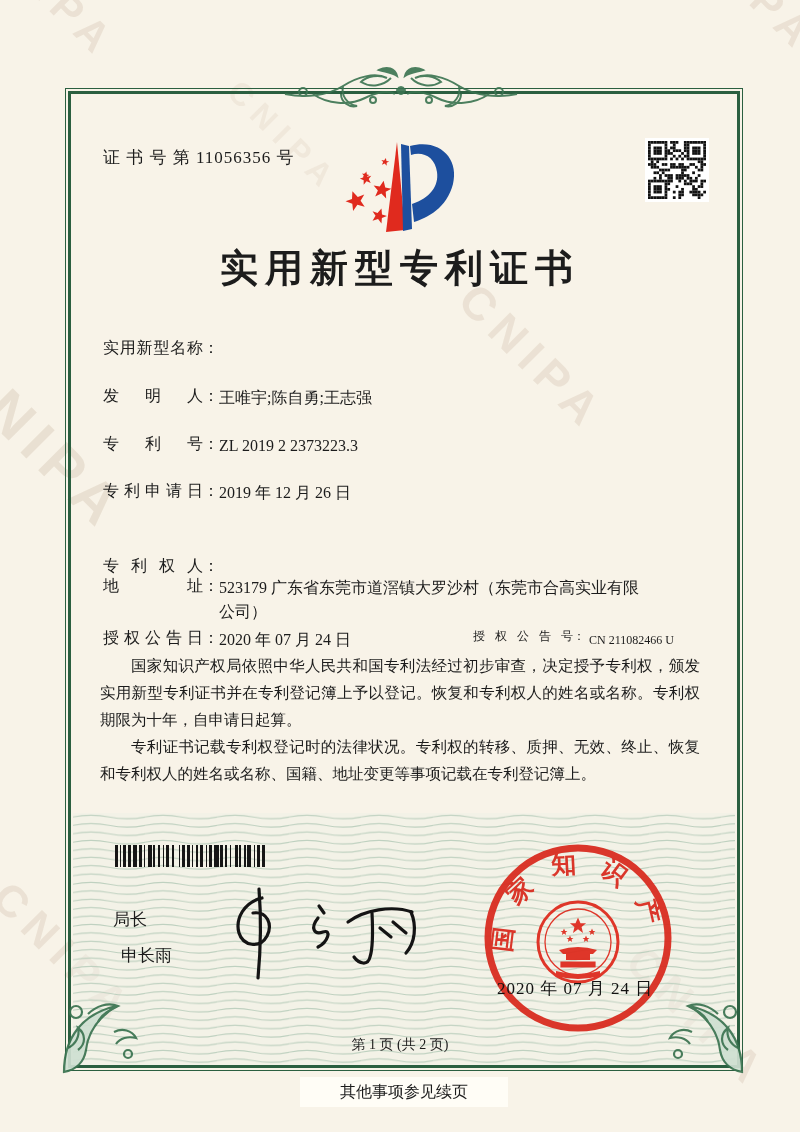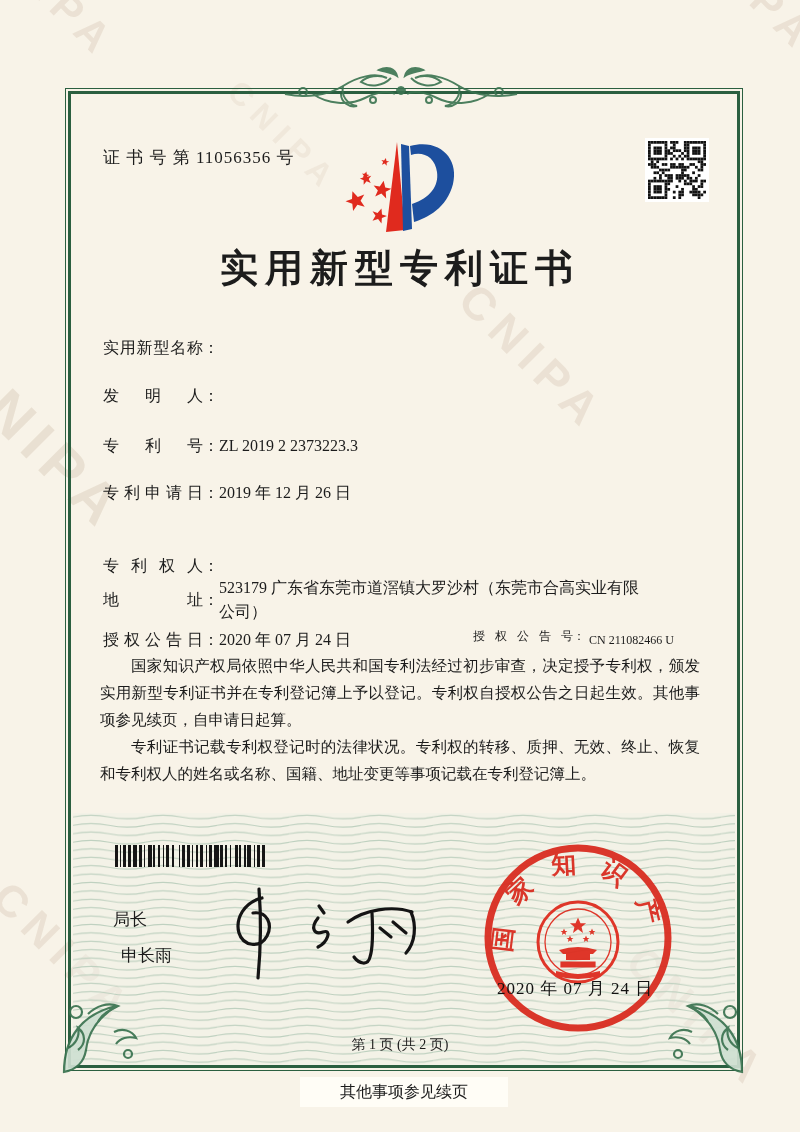--- a/index.html
+++ b/index.html
@@ -17,21 +17,21 @@
          border:1px solid #2b5f40;z-index:1;}
   .frame-inner{position:absolute;left:2px;top:2px;right:2px;bottom:2px;
                border:3px solid #2b5f40;}
 
   .content{position:absolute;inset:0;z-index:2;}
 
   .certno{position:absolute;left:103px;top:146px;font-size:17px;letter-spacing:1px;}
   .title{position:absolute;left:0;top:243px;width:800px;text-align:center;
          font-size:38px;font-weight:700;letter-spacing:7px;}
 
-  .frow{position:absolute;left:103px;font-size:16px;display:flex;align-items:center;}
+  .frow{position:absolute;left:103px;font-size:16px;display:flex;align-items:flex-start;}
   .flabel{display:inline-block;width:100px;text-align:justify;text-align-last:justify;}
   .fcolon{display:inline-block;width:16px;}
   .fvalue{display:inline-block;max-width:428px;line-height:24px;}
   .grant-right{position:absolute;left:370px;top:0;display:flex;font-size:12px;}
 
   .paras{position:absolute;left:100px;top:652px;width:600px;font-size:15.5px;
          line-height:27px;text-align:justify;}
   .paras p{margin:0;text-indent:2em;}
 
   .barcode{position:absolute;left:115px;top:845px;height:22px;display:flex;align-items:stretch;}
@@ -373,20 +373,21 @@
 
     <div class="title">实用新型专利证书</div>
 
     <div class="frow" style="top:338px">
       <span class="flabel">实用新型名称</span>
         <span class="fcolon">：</span>
     </div>
     <div class="frow" style="top:386px">
       <span class="flabel">发明人</span>
         <span class="fcolon">：</span>
+        <span class="fvalue">王唯宇;陈自勇;王志强</span>
     </div>
     <div class="frow" style="top:434px">
       <span class="flabel">专利号</span>
         <span class="fcolon">：</span>
         <span class="fvalue">ZL 2019 2 2373223.3</span>
     </div>
     <div class="frow" style="top:481px">
       <span class="flabel">专利申请日</span>
         <span class="fcolon">：</span>
         <span class="fvalue">2019 年 12 月 26 日</span>
@@ -405,21 +406,21 @@
         <span class="fcolon">：</span>
         <span class="fvalue">2020 年 07 月 24 日</span>
       <span class="grant-right">
         <span class="flabel">授权公告号</span>
           <span class="fcolon">：</span>
           <span class="fvalue">CN 211082466 U</span>
       </span>
     </div>
 
     <div class="paras">
-      <p>国家知识产权局依照中华人民共和国专利法经过初步审查，决定授予专利权，颁发实用新型专利证书并在专利登记簿上予以登记。专利权自授权公告之日起生效。其他事项参见续页，自申请日起算。</p>
+      <p>国家知识产权局依照中华人民共和国专利法经过初步审查，决定授予专利权，颁发实用新型专利证书并在专利登记簿上予以登记。恢复和专利权人的姓名或名称。专利权期限为十年，自申请日起算。</p>
       <p>专利证书记载专利权登记时的法律状况。专利权的转移、质押、无效、终止、恢复和专利权人的姓名或名称、国籍、地址变更等事项记载在专利登记簿上。</p>
     </div>
 
     <div class="barcode" id="barcode">
         <div style="width: 3.2px; background: rgb(22, 22, 22);"></div>
         <div style="width: 1.6px; background: transparent;"></div>
         <div style="width: 1.6px; background: rgb(22, 22, 22);"></div>
         <div style="width: 1.6px; background: transparent;"></div>
         <div style="width: 3.2px; background: rgb(22, 22, 22);"></div>
         <div style="width: 1.6px; background: transparent;"></div>

